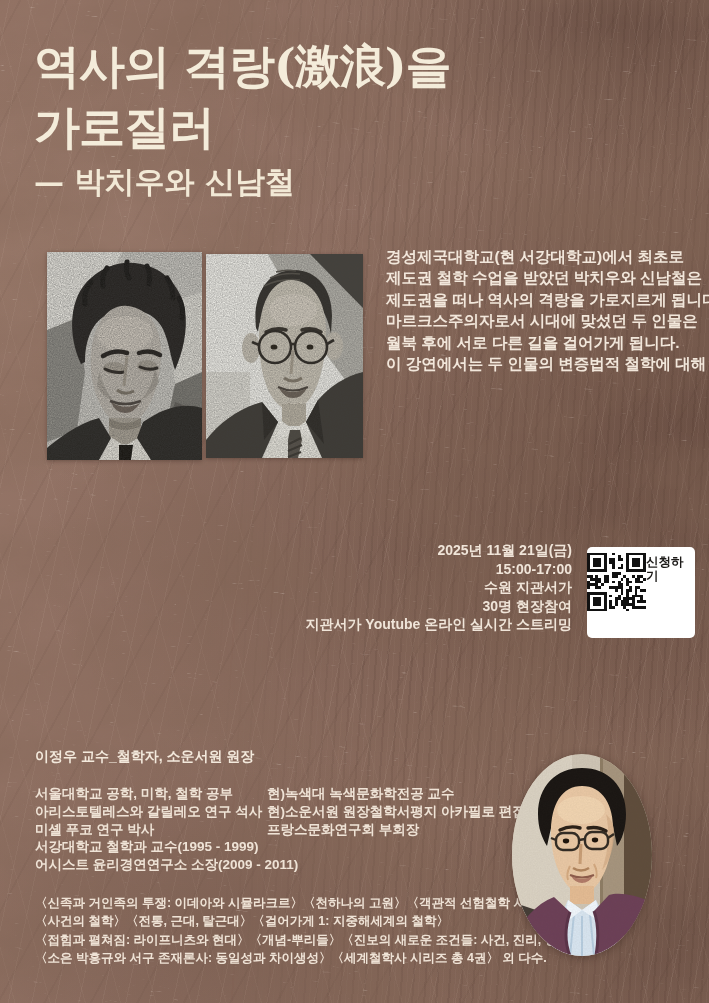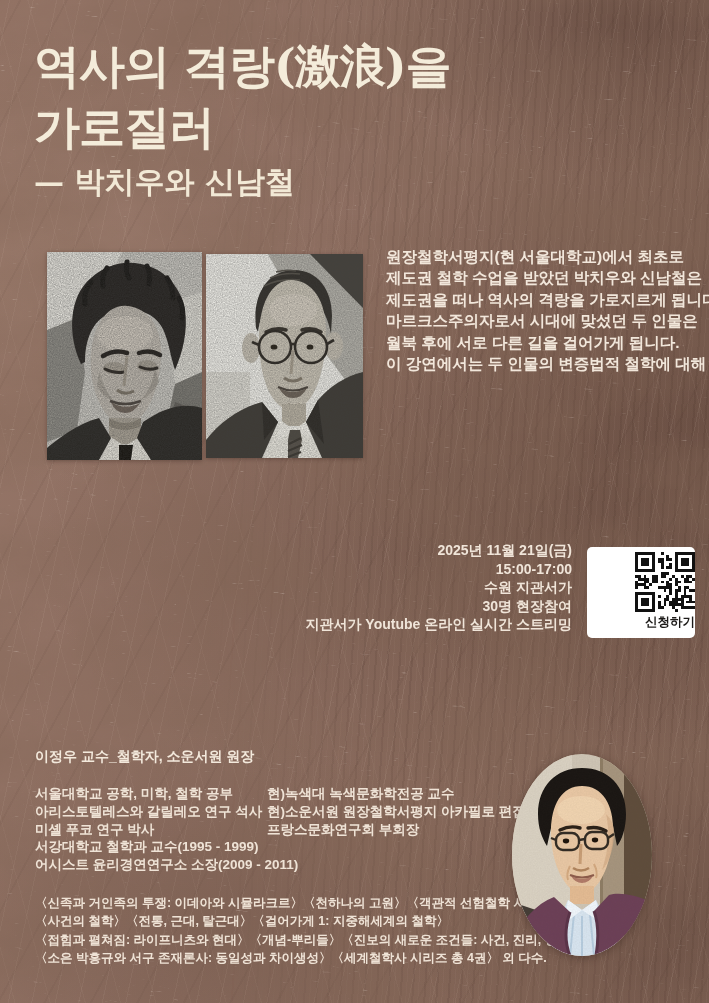--- a/index.html
+++ b/index.html
@@ -45,21 +45,21 @@
 
   .intro{left:386px;top:246px;width:318px;color:#f2e7db;font-size:15.5px;
     line-height:21.4px;font-weight:600;}
   .intro div{white-space:nowrap;}
 
   .event{top:541px;right:137px;text-align:right;color:#f0e5d9;font-size:14px;
     line-height:18.6px;font-weight:600;}
   .event div{white-space:nowrap;}
 
   .qr-card{left:587px;top:547px;width:108px;height:91px;background:#ffffff;
-    border-radius:5px;display:flex;flex-direction:column;align-items:flex-end;
+    border-radius:5px;display:flex;flex-direction:row;align-items:flex-start;
     justify-content:flex-start;padding-top:5px;box-sizing:border-box;}
   .qr-card svg{width:60px;height:60px;display:block;}
   .qr-label{font-size:12.5px;font-weight:700;color:#1c1a18;margin-top:3px;line-height:14px;}
 
   .speaker-name{left:35px;top:748px;color:#f3e9dc;font-size:14px;font-weight:700;white-space:nowrap;}
   .creds{color:#efe3d6;font-size:13.5px;line-height:17.8px;font-weight:600;}
   .cred-left{left:35px;top:785px;}
   .cred-right{left:267px;top:785px;}
   .creds div{white-space:nowrap;}
   .books{left:35px;top:894px;color:#efe3d6;font-size:12.5px;line-height:18.4px;font-weight:600;}
@@ -176,21 +176,21 @@
     <path d="M83,190 L95,184 M82,197 L96,191 M82,203 L95,198" stroke="#3b3730" stroke-width="2"></path>
     <path d="M0,204 V186 C14,168 34,154 56,148 L72,168 L56,204 Z" fill="#3e3b35"></path>
     <path d="M56,148 L72,168 L58,186 Z" fill="#2e2b26"></path>
     <path d="M157,204 V118 C140,122 124,132 112,146 L100,168 L116,204 Z" fill="#3e3b35"></path>
     <path d="M112,146 L100,168 L118,190 Z" fill="#2e2b26"></path>
     <rect width="157" height="204" filter="url(#gr2)" opacity="0.45"></rect>
   </svg>
 </div>
 
 <div class="layer intro">
-  <div>원장철학서평지(현 서울대학교)에서 최초로</div>
+  <div>경성제국대학교(현 서강대학교)에서 최초로</div>
   <div>제도권 철학 수업을 받았던 박치우와 신남철은</div>
   <div>제도권을 떠나 역사의 격랑을 가로지르게 됩니다.</div>
   <div>마르크스주의자로서 시대에 맞섰던 두 인물은</div>
   <div>월북 후에 서로 다른 길을 걸어가게 됩니다.</div>
   <div>이 강연에서는 두 인물의 변증법적 철학에 대해</div>
 </div>
 
 <div class="layer event">
   <div>2025년 11월 21일(금)</div>
   <div>15:00-17:00</div>

